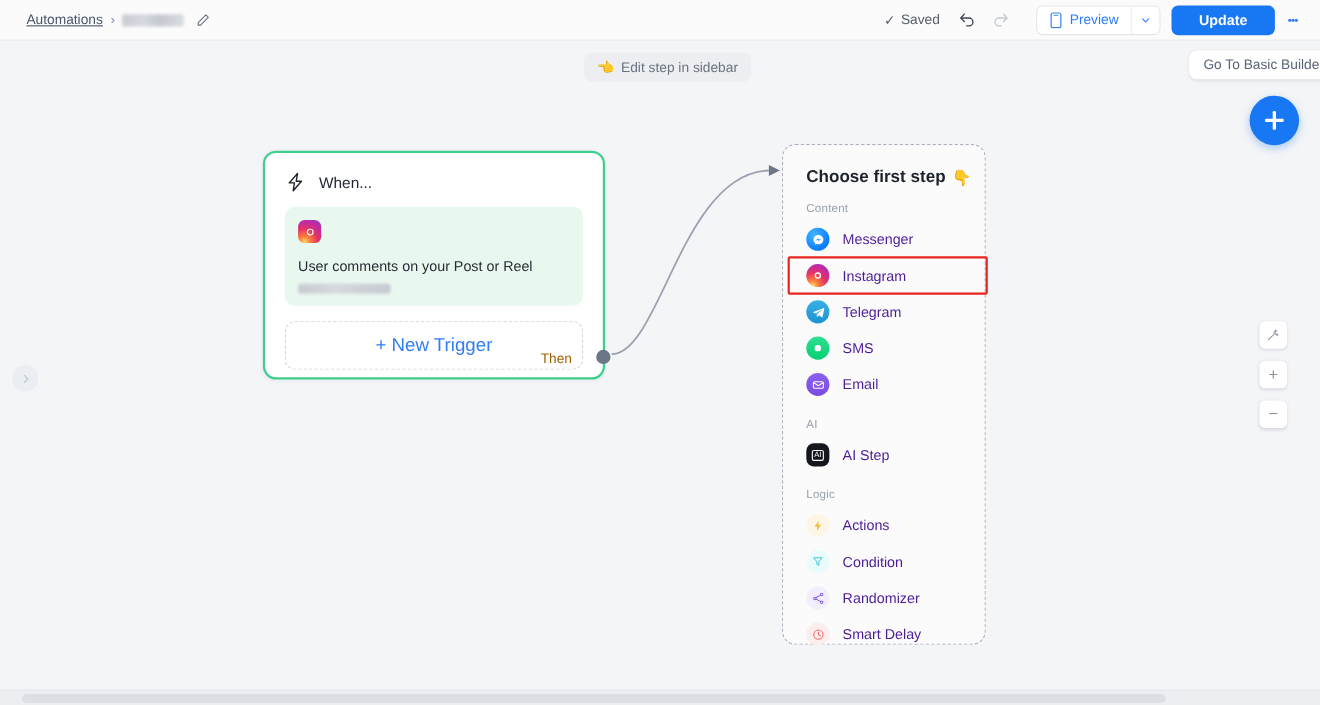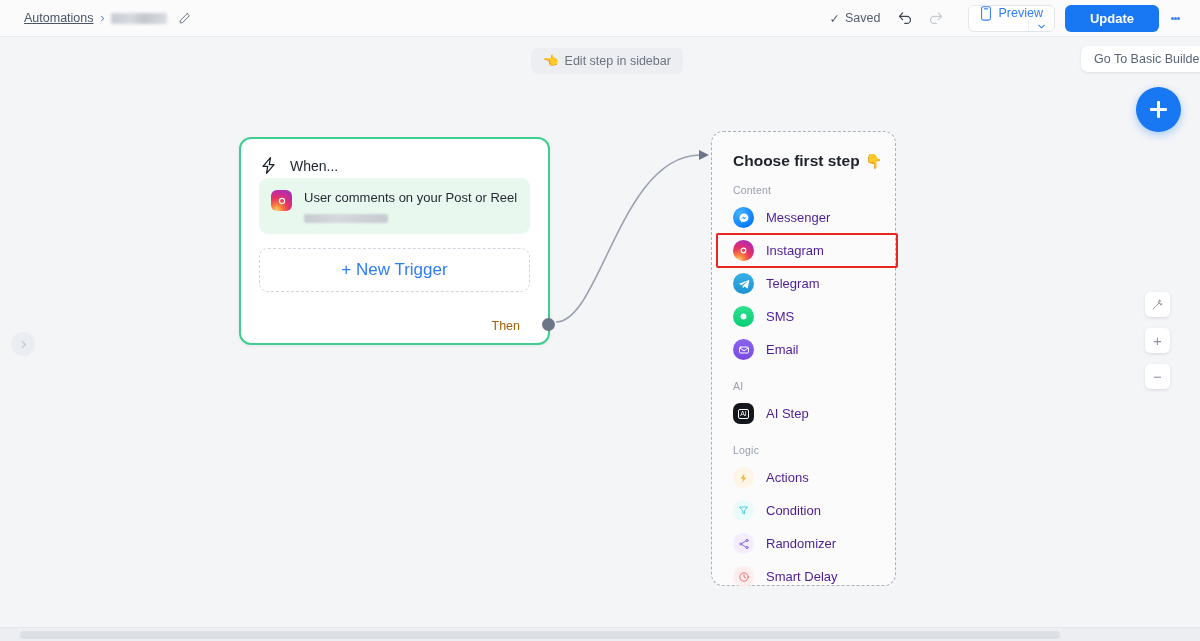--- a/index.html
+++ b/index.html
@@ -30,21 +30,21 @@
   .pencil-icon { margin-left: 4px; display:flex; }
 
   .top-right { margin-left: auto; display: flex; align-items: center; padding-right: 13px; gap: 0; }
   .saved { display: flex; align-items: center; gap: 5px; font-size: 12.5px; color: #555e6b; margin-right: 10px; }
   .icon-btn {
     width: 30px; height: 30px; display: flex; align-items: center; justify-content: center;
     border-radius: 6px; background: transparent; border: none; cursor: pointer;
   }
   .preview-group {
     display: flex; align-items: flex-end; height: 27px; margin-left: 18px;
-    background: #fff; border: 1px solid #e2e5ea; border-radius: 6px; overflow: hidden; flex-direction: column;
+    background: #fff; border: 1px solid #e2e5ea; border-radius: 6px; overflow: hidden;
   }
   .preview-btn {
     display: flex; align-items: center; gap: 6px; padding: 0 11px; height: 100%;
     font-size: 12.5px; color: #2f7df6; background: #fff; border: none; cursor: pointer;
   }
   .preview-caret {
     width: 26px; height: 100%; display: flex; align-items: center; justify-content: center;
     border-left: 1px solid #eceef2; background: #fff; cursor: pointer;
   }
   .update-btn {
@@ -106,25 +106,25 @@
     cursor:pointer; border:none; opacity:.85;
   }
 
   
   .trigger-card {
     position: absolute; left: 239px; top: 100px;
     width: 311px; height: 208px;
     background: #fff; border: 2px solid #3ecf8e; border-radius: 12px;
     box-shadow: 0 1px 4px rgba(20,30,60,.06);
   }
-  .trigger-head { display: flex; align-items: center; gap: 12px; padding: 16px 18px 2px; }
+  .trigger-head { display: flex; align-items: center; gap: 12px; padding: 16px 18px 12px; }
   .trigger-head-label { font-size: 14px; color: #222833; }
   .trigger-item {
     margin: 0 18px; background: #e9f8ef; border-radius: 9px;
-    padding: 11px 12px; display: flex; align-items: flex-start; gap: 12px;
+    padding: 11px 12px; display: flex; align-items: flex-start; gap: 12px; flex-direction: column;
   }
   .trigger-item-text { font-size: 13px; color: #262b35; line-height: 1.35; }
   .trigger-item-sub {
     margin-top: 7px; width: 84px; height: 9px; border-radius: 2px;
     background: linear-gradient(90deg,#c8ccd2,#d5d8dd 40%,#c6cad1);
     filter: blur(1.3px);
   }
   .new-trigger {
     margin: 14px 18px 0; height: 44px;
     border: 1px dashed #cfd5de; border-radius: 9px;

